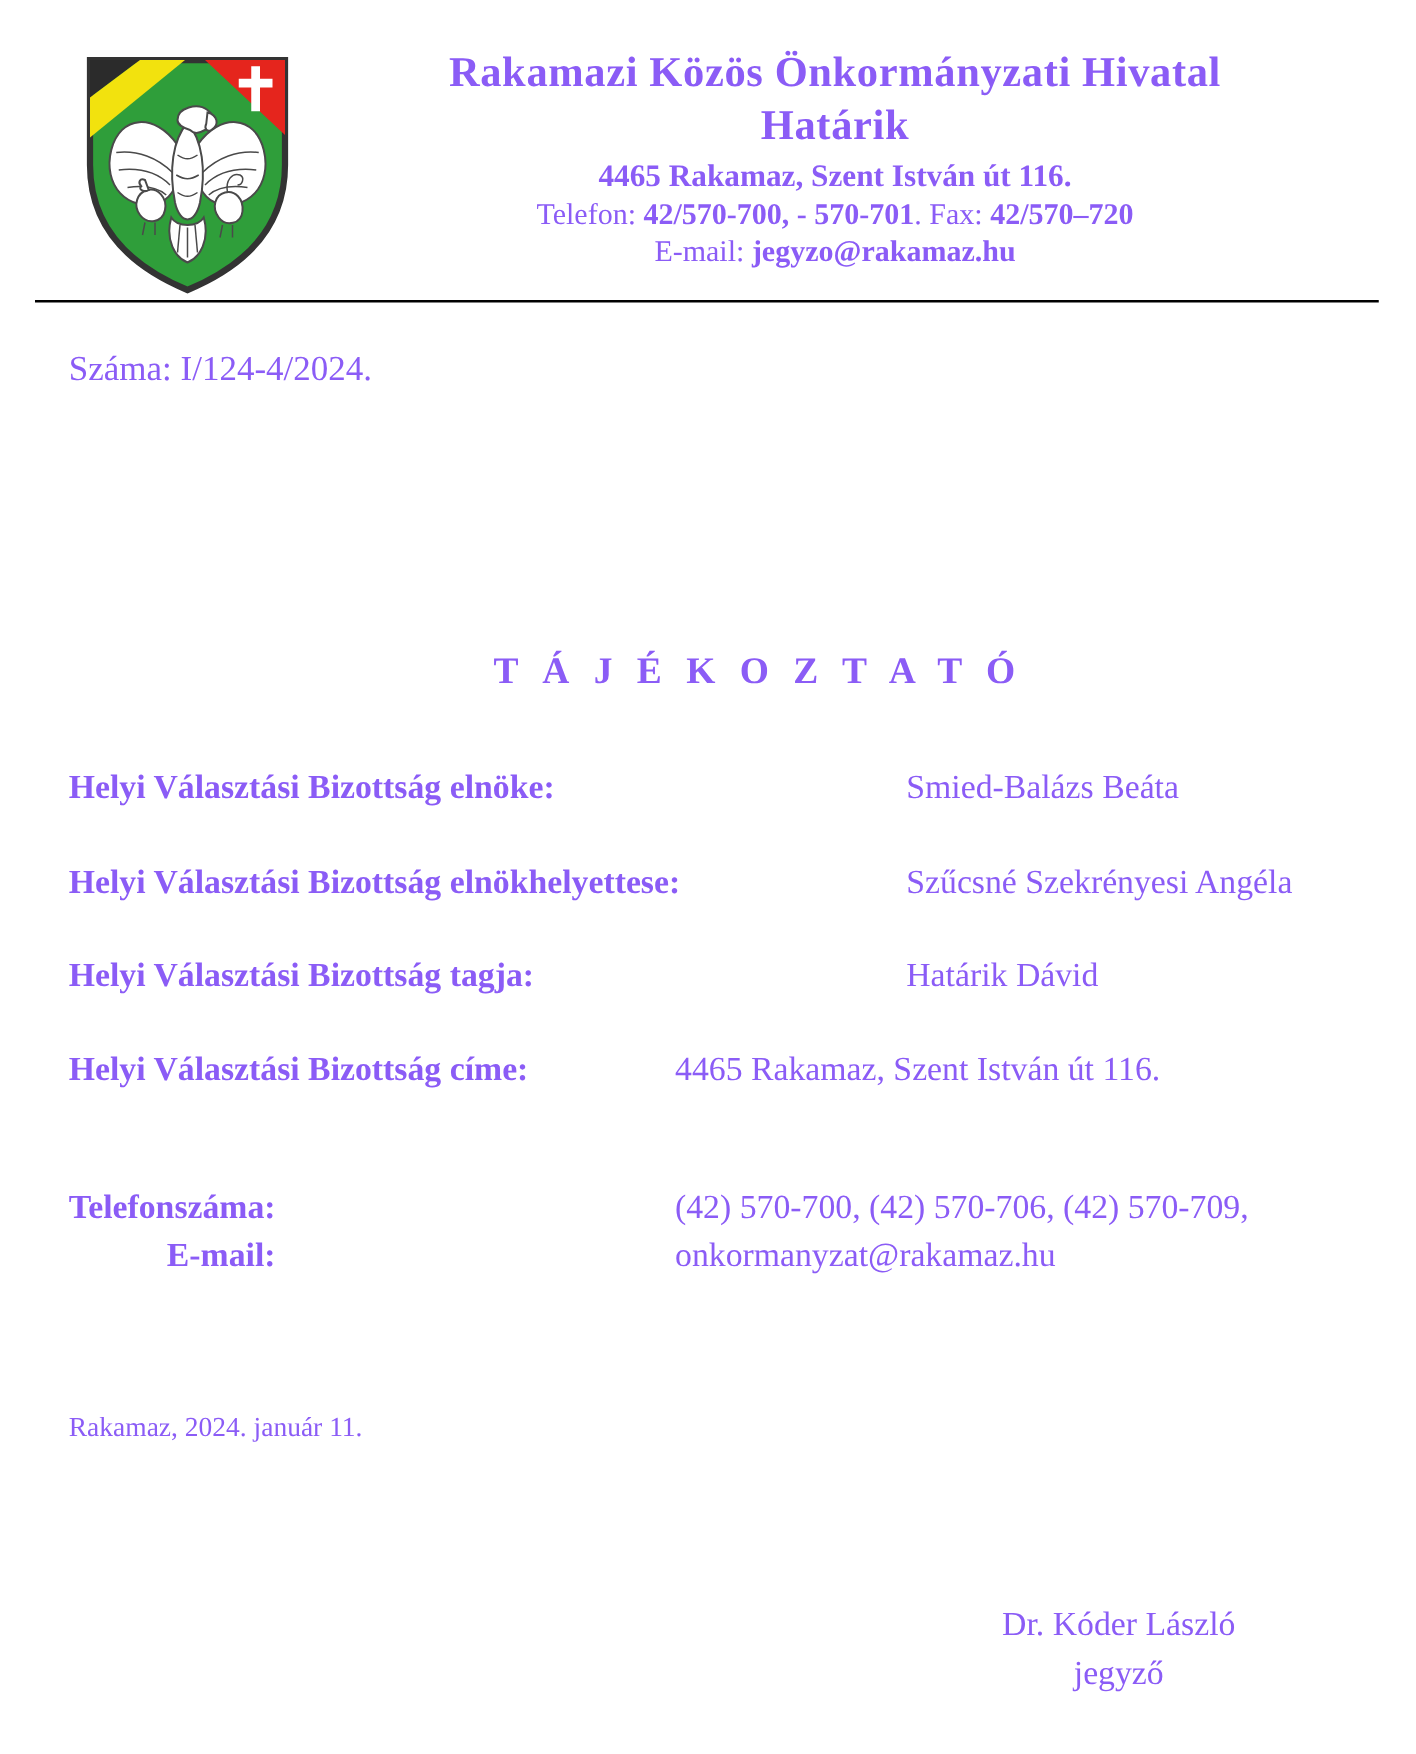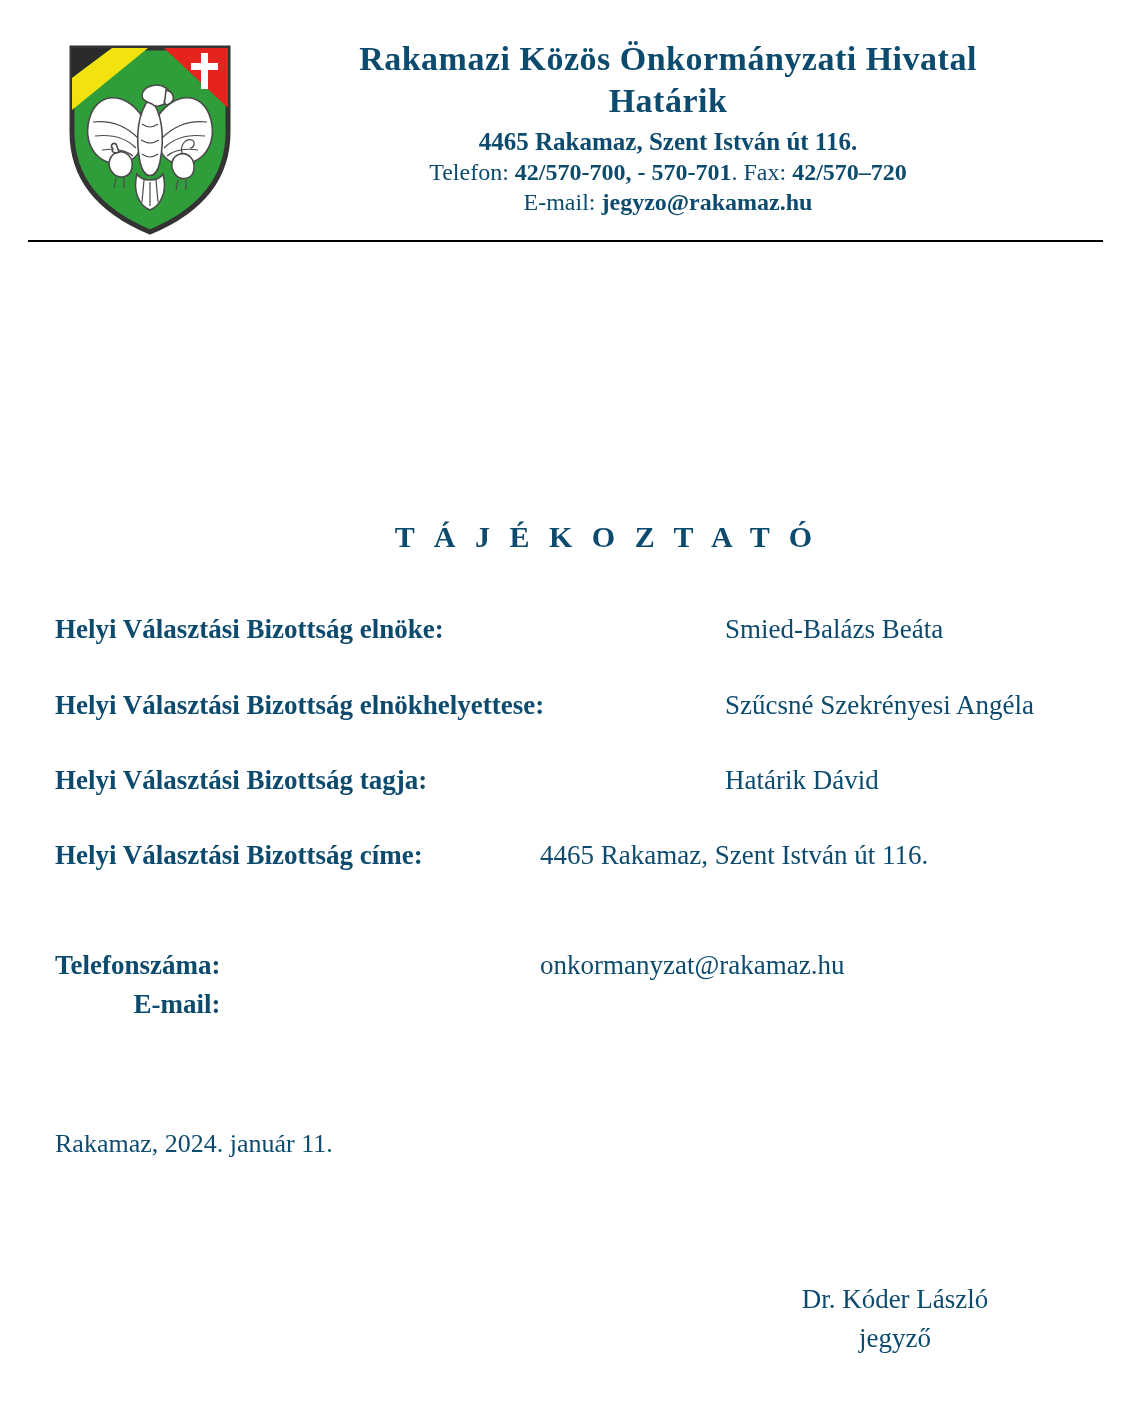--- a/index.html
+++ b/index.html
@@ -2,21 +2,21 @@
 <html><head>
 <meta charset="utf-8">
 <style>
   html, body { margin: 0; padding: 0; background: #ffffff; }
   .page {
     position: relative;
     width: 1133px;
     height: 1403px;
     background: #ffffff;
     font-family: "Liberation Serif", "DejaVu Serif", serif;
-    color: #0c4a6e;
+    color: #8b5cf6;
     overflow: hidden;
   }
 
   
   .crest {
     position: absolute;
     left: 62px; top: 40px;
     width: 176px; height: 198px;
   }
   .header-text {
@@ -79,21 +79,21 @@
     white-space: nowrap;
     text-align: right;
   }
   .info-value { position: absolute; white-space: nowrap; }
   .val-far  { left: 725px; }
   .val-near { left: 540px; }
 
   .date-line {
     position: absolute;
     left: 55px; top: 1129px;
-    font-size: 26px;
+    font-size: 22px;
   }
   .signature {
     position: absolute;
     left: 650px; top: 1280px;
     width: 490px;
     text-align: center;
     font-size: 27px;
     line-height: 39px;
   }
 
@@ -170,20 +170,21 @@
   <div class="header-text">
     <div class="header-title">Rakamazi Közös Önkormányzati Hivatal</div>
     <div class="header-title">Határik</div>
     <div class="header-address">4465 Rakamaz, Szent István út 116.</div>
     <div class="header-contact"><span>Telefon: </span><span class="b">42/570-700, - 570-701</span><span>. Fax: </span><span class="b">42/570–720</span></div>
     <div class="header-contact"><span>E-mail: </span><span class="b">jegyzo@rakamaz.hu</span></div>
   </div>
 
   <div class="rule"></div>
 
+  <div class="ref-line">Száma: I/124-4/2024.</div>
 
   <div class="doc-title">T Á J É K O Z T A T Ó</div>
 
   <div class="info-row row-1">
     <span class="info-label">Helyi Választási Bizottság elnöke:</span>
     <span class="info-value val-far">Smied-Balázs Beáta</span>
   </div>
 
   <div class="info-row row-2">
     <span class="info-label">Helyi Választási Bizottság elnökhelyettese:</span>
@@ -201,20 +202,21 @@
       <span style="display:block">4465 Rakamaz, Szent István út 116.</span>
     </span>
   </div>
 
   <div class="info-row row-5">
     <span class="info-label">
       <span style="display:block">Telefonszáma:</span>
       <span style="display:block">E-mail:</span>
     </span>
     <span class="info-value val-near">
+      <span style="display:block">(42) 570-700, (42) 570-706, (42) 570-709,</span>
       <span style="display:block">onkormanyzat@rakamaz.hu</span>
     </span>
   </div>
 
   <div class="date-line">Rakamaz, 2024. január 11.</div>
 
   <div class="signature">
     <div>Dr. Kóder László</div>
     <div>jegyző</div>
   </div>

